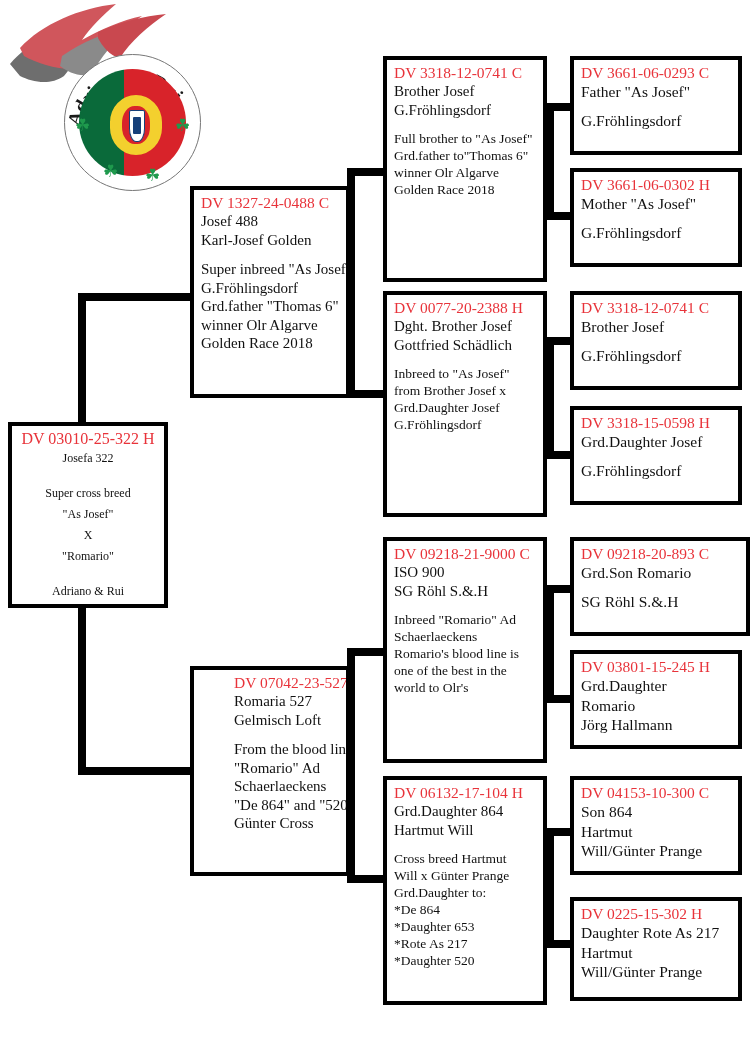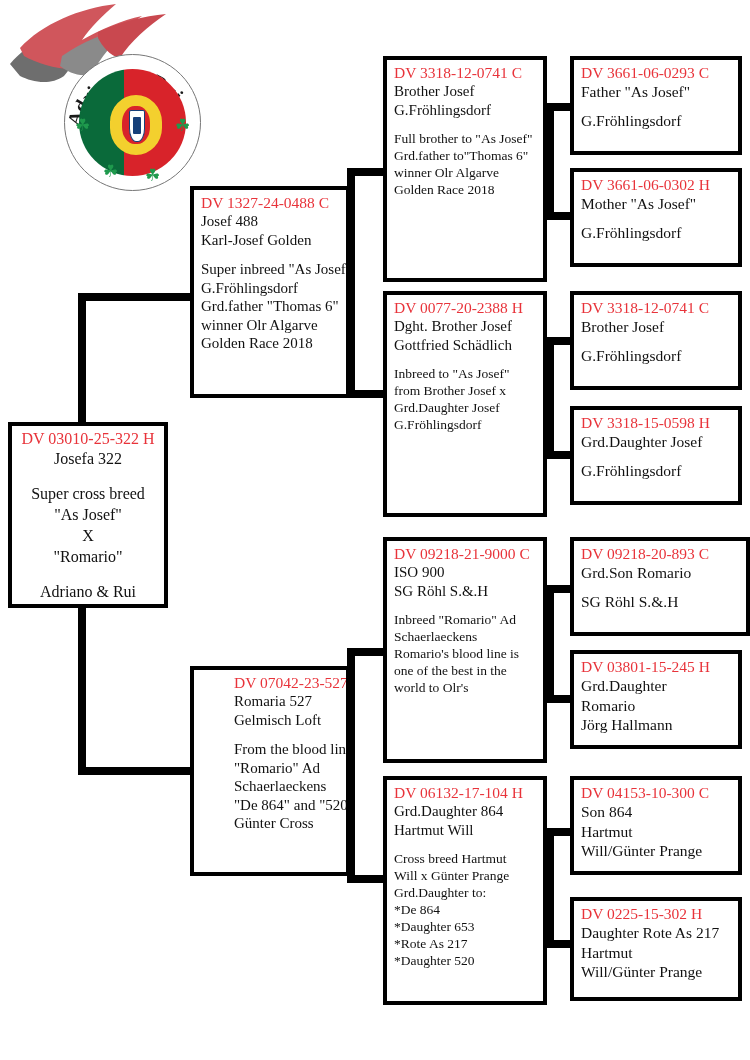--- a/index.html
+++ b/index.html
@@ -34,21 +34,21 @@
     color:#111;
     font-size:15px;
     line-height:18.5px;
     white-space:nowrap;
   }
   .box .gap{height:11px;line-height:11px;font-size:1px;}
 
   
   .box.center{text-align:center;padding-left:5px;}
   .box.center .reg{font-size:16px;}
-  .box.center .ln{font-size:16px;line-height:21px;}
+  .box.center .ln{font-size:12px;line-height:21px;}
   .box.center .gap{height:14px;}
 
   
   .box.leaf .reg{font-size:15.5px;line-height:19px;}
   .box.leaf .ln{font-size:15.5px;line-height:19.5px;}
   .box.leaf .gap{height:9px;}
 
   
   .box .small{font-size:13.5px;line-height:17px;color:#111;white-space:nowrap;}
 

